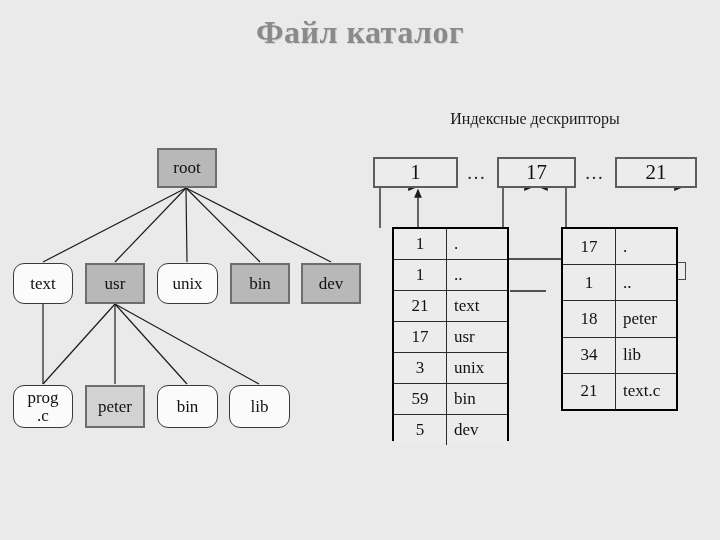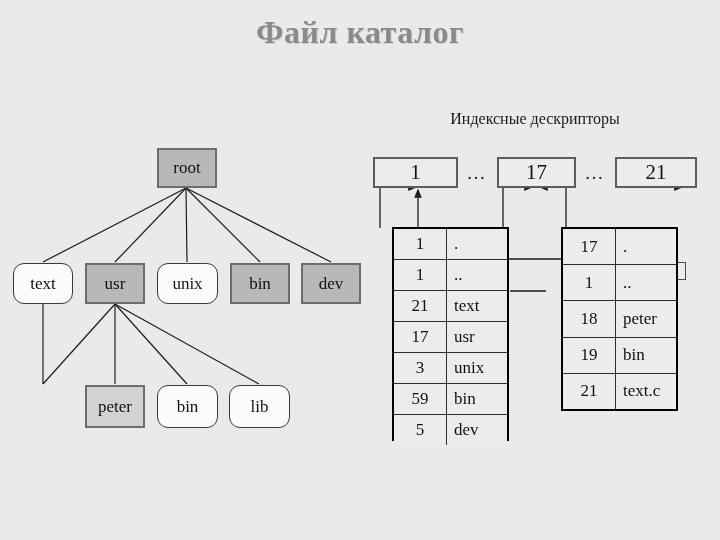--- a/index.html
+++ b/index.html
@@ -221,20 +221,24 @@
   <div class="node white" style="left:157px; top:263px; width:61px; height:41px;">
     <span class="lbl">unix</span>
   </div>
   <div class="node gray" style="left:230px; top:263px; width:60px; height:41px;">
     <span class="lbl">bin</span>
   </div>
   <div class="node gray" style="left:301px; top:263px; width:60px; height:41px;">
     <span class="lbl">dev</span>
   </div>
 
+  <div class="node white" style="left:13px; top:385px; width:60px; height:43px; flex-direction:column;">
+    <span class="lbl">prog</span>
+    <span class="lbl">.c</span>
+  </div>
   <div class="node graylight" style="left:85px; top:385px; width:60px; height:43px;">
     <span class="lbl">peter</span>
   </div>
   <div class="node white" style="left:157px; top:385px; width:61px; height:43px;">
     <span class="lbl">bin</span>
   </div>
   <div class="node white" style="left:229px; top:385px; width:61px; height:43px;">
     <span class="lbl">lib</span>
   </div>
 
@@ -294,22 +298,22 @@
         </tr>
         <tr>
           <td class="num">1</td>
           <td class="nm">..</td>
         </tr>
         <tr>
           <td class="num">18</td>
           <td class="nm">peter</td>
         </tr>
         <tr>
-          <td class="num">19</td>
-          <td class="nm">bin</td>
+          <td class="num">34</td>
+          <td class="nm">lib</td>
         </tr>
         <tr>
           <td class="num">21</td>
           <td class="nm">text.c</td>
         </tr>
       </tbody>
     </table>
   </div>
 
   <div class="clip-marker" style="left:678px; top:262px;"></div>

